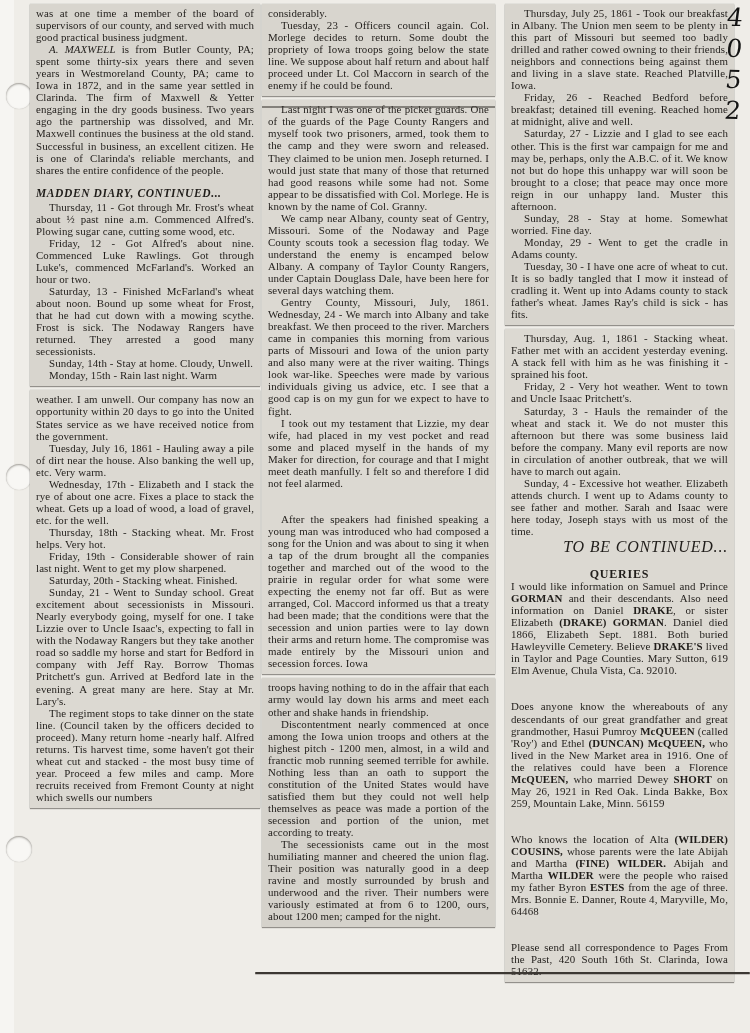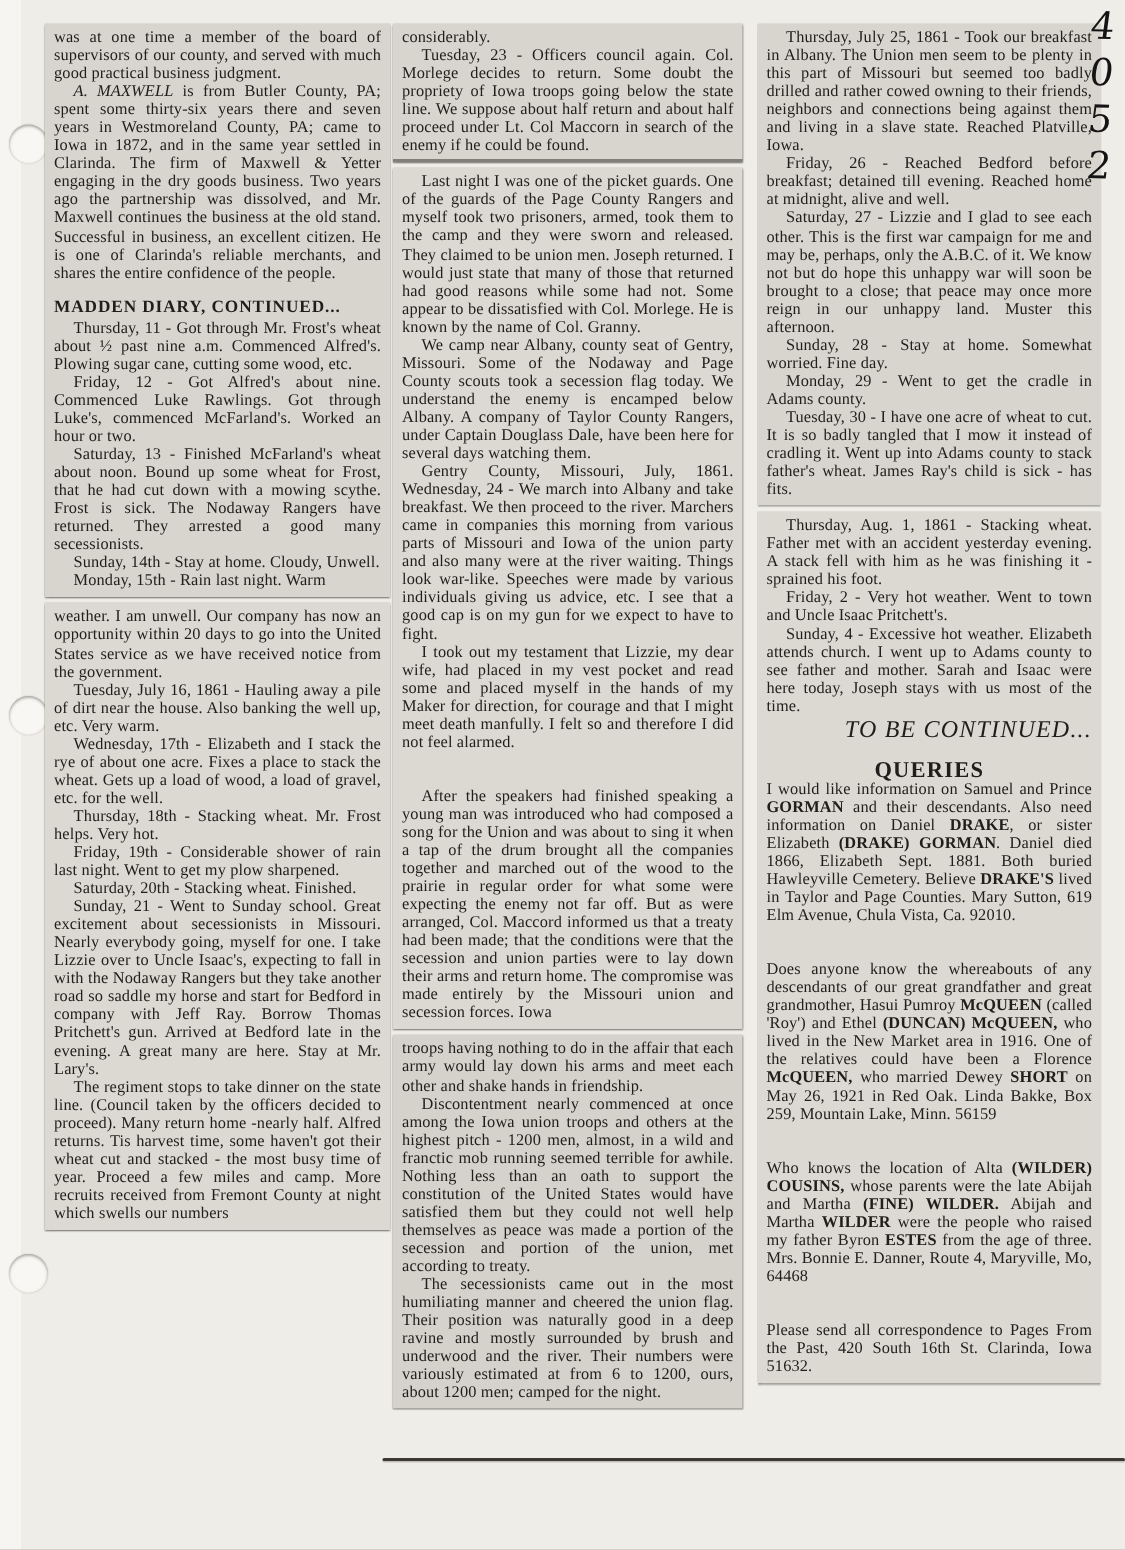--- a/index.html
+++ b/index.html
@@ -3,21 +3,21 @@
 <meta charset="utf-8">
 <style>
   html,body{margin:0;padding:0;background:#c9c7c2;}
   #page{
     position:relative;width:750px;height:1033px;margin:0 auto;
     background:linear-gradient(90deg,#f6f5f2 0 14px,#efede8 14px 100%);
     overflow:hidden;
     font-family:"Liberation Serif", serif;
     color:#201d1a;
   }
-  .col{position:absolute;top:16px;}
+  .col{position:absolute;top:4px;}
   #col1{left:30px;width:230px;}
   #col2{left:262px;width:233px;}
   #col3{left:505px;width:229px;}
   .clipping{
     background:#d8d5ce;
     padding:3px 6px 5px 6px;
     margin-bottom:4px;
     box-shadow:0 1px 1px rgba(50,46,40,.45), 0 0 1px rgba(50,46,40,.35);
   }
   .clipping.shade2{background:#dcd9d2;}
@@ -25,31 +25,31 @@
   .para{
     margin:0;
     font-size:10.9px;
     line-height:12.05px;
     text-align:justify;
     text-indent:13px;
     letter-spacing:.1px;
   }
   .para.noind{text-indent:0;}
   .para.heading{
-    text-indent:0;font-weight:bold;
+    text-indent:0;font-weight:bold;font-style:italic;
     margin:11px 0 2px 0;letter-spacing:.6px;font-size:11.5px;
   }
   .para.gap{margin-top:24px;}
   .para.tbc{
     text-align:right;font-style:italic;text-indent:0;
     margin-top:4px;font-size:16px;letter-spacing:.8px;
   }
   .para.qhead{
     text-align:center;font-weight:bold;text-indent:0;
-    margin-top:15px;letter-spacing:.8px;font-size:15px;
+    margin-top:15px;letter-spacing:.8px;font-size:12px;
   }
   .punch-hole{
     position:absolute;left:6px;width:26px;height:26px;border-radius:50%;
     background:#f8f7f4;
     box-shadow:inset 0 1px 2px rgba(90,85,78,.55), 0 0 1px rgba(120,115,108,.4);
   }
   #handwritten{
     position:absolute;left:726px;top:2px;width:24px;
     font-family:"DejaVu Serif", serif;
     font-size:25px;line-height:31px;color:#141414;
@@ -123,20 +123,21 @@
         <p class="para">Thursday, July 25, 1861 - Took our breakfast in Albany. The Union men seem to be plenty in this part of Missouri but seemed too badly drilled and rather cowed owning to their friends, neighbors and connections being against them and living in a slave state. Reached Platville, Iowa.</p>
         <p class="para">Friday, 26 - Reached Bedford before breakfast; detained till evening. Reached home at midnight, alive and well.</p>
         <p class="para">Saturday, 27 - Lizzie and I glad to see each other. This is the first war campaign for me and may be, perhaps, only the A.B.C. of it. We know not but do hope this unhappy war will soon be brought to a close; that peace may once more reign in our unhappy land. Muster this afternoon.</p>
         <p class="para">Sunday, 28 - Stay at home. Somewhat worried. Fine day.</p>
         <p class="para">Monday, 29 - Went to get the cradle in Adams county.</p>
         <p class="para">Tuesday, 30 - I have one acre of wheat to cut. It is so badly tangled that I mow it instead of cradling it. Went up into Adams county to stack father's wheat. James Ray's child is sick - has fits.</p>
       </div>
     <div class="clipping shade2">
         <p class="para">Thursday, Aug. 1, 1861 - Stacking wheat. Father met with an accident yesterday evening. A stack fell with him as he was finishing it - sprained his foot.</p>
         <p class="para">Friday, 2 - Very hot weather. Went to town and Uncle Isaac Pritchett's.</p>
+        <p class="para">Saturday, 3 - Hauls the remainder of the wheat and stack it. We do not muster this afternoon but there was some business laid before the company. Many evil reports are now in circulation of another outbreak, that we will have to march out again.</p>
         <p class="para">Sunday, 4 - Excessive hot weather. Elizabeth attends church. I went up to Adams county to see father and mother. Sarah and Isaac were here today, Joseph stays with us most of the time.</p>
         <p class="para tbc">TO BE CONTINUED...</p>
         <p class="para qhead">QUERIES</p>
         <p class="para noind">I would like information on Samuel and Prince <b>GORMAN</b> and their descendants. Also need information on Daniel <b>DRAKE</b>, or sister Elizabeth <b>(DRAKE) GORMAN</b>. Daniel died 1866, Elizabeth Sept. 1881. Both buried Hawleyville Cemetery. Believe <b>DRAKE'S</b> lived in Taylor and Page Counties. Mary Sutton, 619 Elm Avenue, Chula Vista, Ca. 92010.</p>
         <p class="para noind gap">Does anyone know the whereabouts of any descendants of our great grandfather and great grandmother, Hasui Pumroy <b>McQUEEN</b> (called 'Roy') and Ethel <b>(DUNCAN) McQUEEN,</b> who lived in the New Market area in 1916. One of the relatives could have been a Florence <b>McQUEEN,</b> who married Dewey <b>SHORT</b> on May 26, 1921 in Red Oak. Linda Bakke, Box 259, Mountain Lake, Minn. 56159</p>
         <p class="para noind gap">Who knows the location of Alta <b>(WILDER) COUSINS,</b> whose parents were the late Abijah and Martha <b>(FINE) WILDER.</b> Abijah and Martha <b>WILDER</b> were the people who raised my father Byron <b>ESTES</b> from the age of three. Mrs. Bonnie E. Danner, Route 4, Maryville, Mo, 64468</p>
         <p class="para noind gap">Please send all correspondence to Pages From the Past, 420 South 16th St. Clarinda, Iowa 51632.</p>
       </div>
   </div>
 

